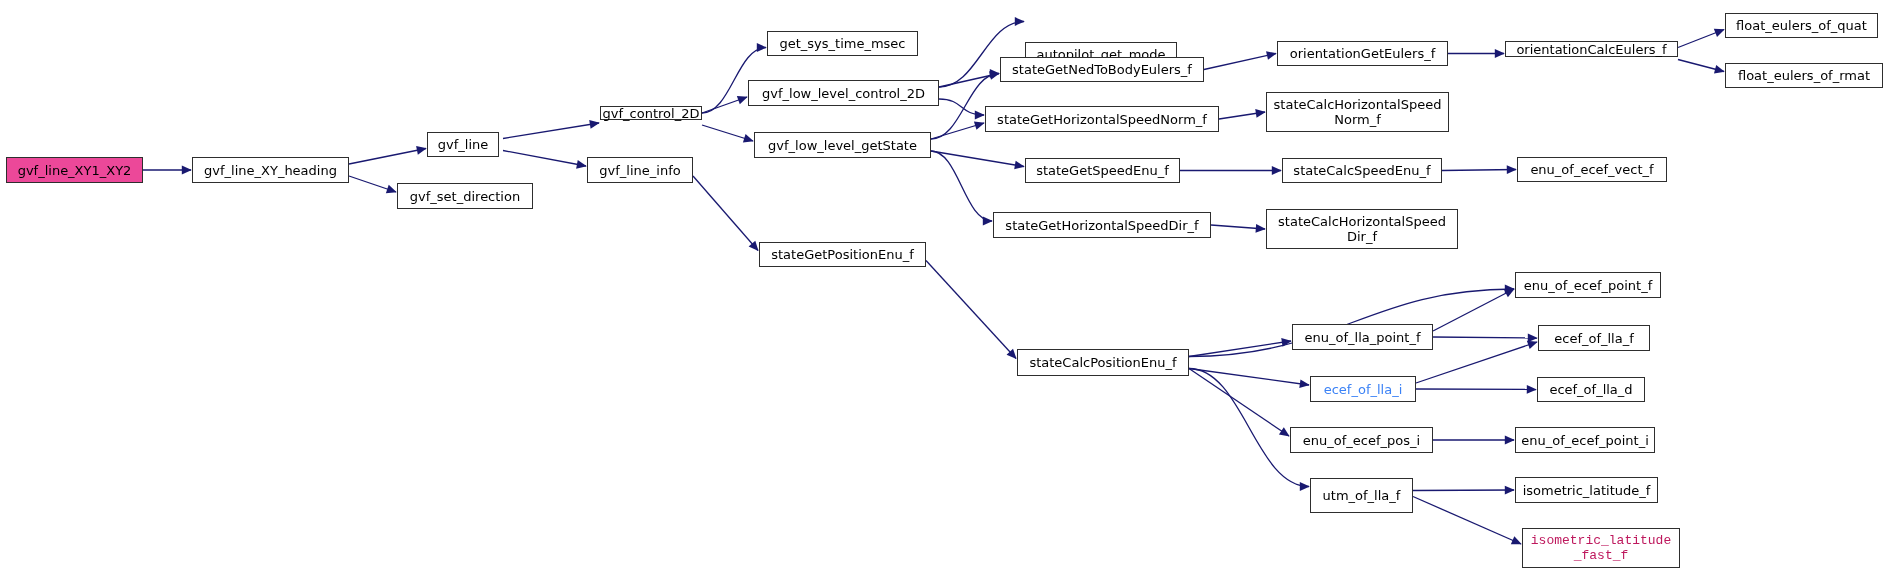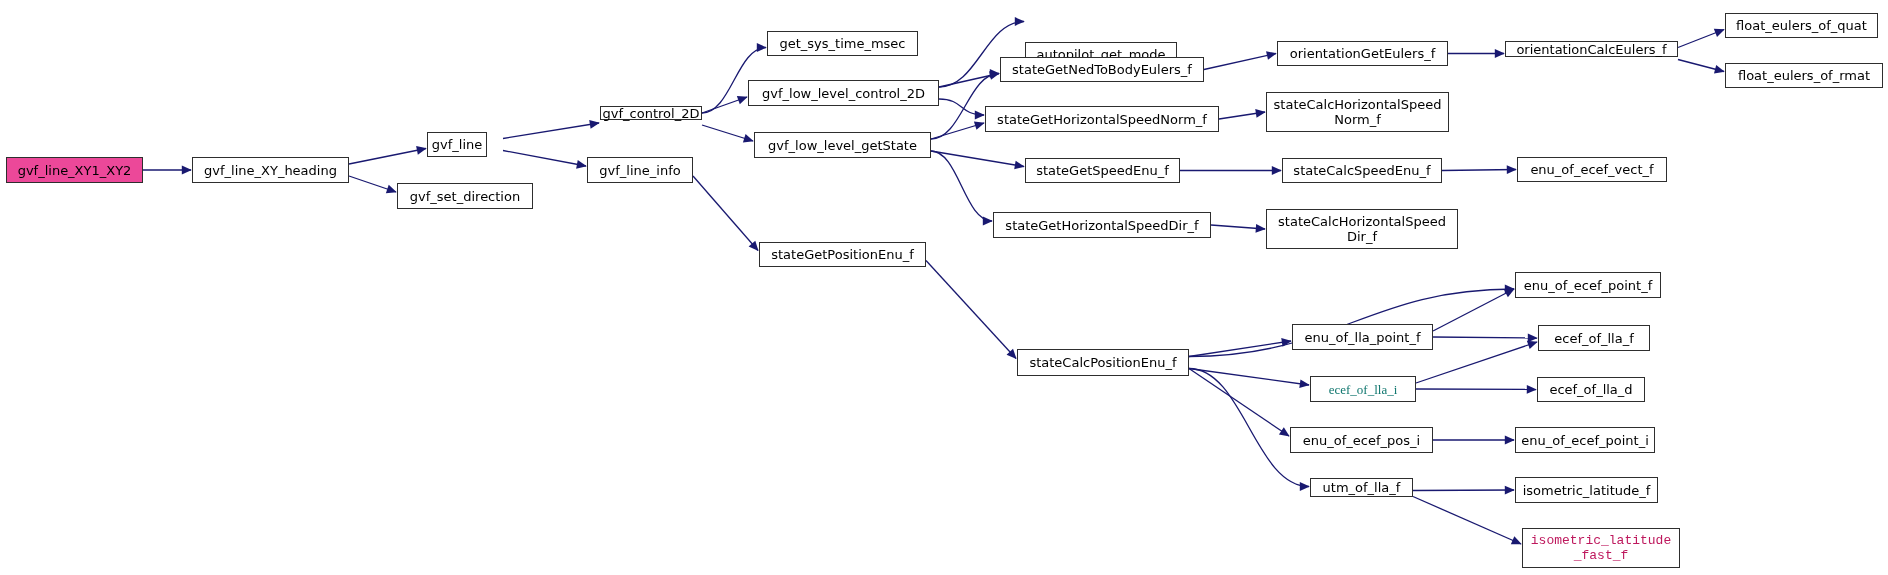--- a/index.html
+++ b/index.html
@@ -75,21 +75,21 @@
         <path d="M1416,383 L1537,342" class="edge" stroke="#191970" marker-end="url(#arrow)"></path>
         <path d="M1416,389 L1536,389.5" class="edge" stroke="#191970" marker-end="url(#arrow)"></path>
         <path d="M1433,440 L1514,440" class="edge" stroke="#191970" marker-end="url(#arrow)"></path>
         <path d="M1413,490.5 L1514,490" class="edge" stroke="#191970" marker-end="url(#arrow)"></path>
         <path d="M1413,496.5 L1521,544" class="edge" stroke="#191970" marker-end="url(#arrow)"></path>
       </g>
   </svg>
   <div id="node-layer">
       <div class="node root" style="left: 6px; top: 157px; width: 137px; height: 26px; border-color: rgb(46, 46, 46); color: rgb(0, 0, 0); background: #ec4899;">gvf_line_XY1_XY2</div>
       <div class="node" style="left: 192px; top: 157px; width: 157px; height: 26px; border-color: rgb(46, 46, 46); color: rgb(0, 0, 0);">gvf_line_XY_heading</div>
-      <div class="node" style="left: 427px; top: 132px; width: 60px; height: 25px; border-color: rgb(46, 46, 46); color: rgb(0, 0, 0);">gvf_line</div>
+      <div class="node" style="left: 427px; top: 132px; width: 72px; height: 25px; border-color: rgb(46, 46, 46); color: rgb(0, 0, 0);">gvf_line</div>
       <div class="node" style="left: 397px; top: 183px; width: 136px; height: 26px; border-color: rgb(46, 46, 46); color: rgb(0, 0, 0);">gvf_set_direction</div>
       <div class="node" style="left: 600px; top: 106px; width: 102px; height: 14px; border-color: rgb(46, 46, 46); color: rgb(0, 0, 0);">gvf_control_2D</div>
       <div class="node" style="left: 587px; top: 157px; width: 106px; height: 26px; border-color: rgb(46, 46, 46); color: rgb(0, 0, 0);">gvf_line_info</div>
       <div class="node" style="left: 767px; top: 31px; width: 151px; height: 25px; border-color: rgb(46, 46, 46); color: rgb(0, 0, 0);">get_sys_time_msec</div>
       <div class="node" style="left: 748px; top: 80px; width: 191px; height: 26px; border-color: rgb(46, 46, 46); color: rgb(0, 0, 0);">gvf_low_level_control_2D</div>
       <div class="node" style="left: 754px; top: 132px; width: 177px; height: 26px; border-color: rgb(46, 46, 46); color: rgb(0, 0, 0);">gvf_low_level_getState</div>
       <div class="node" style="left: 759px; top: 242px; width: 167px; height: 25px; border-color: rgb(46, 46, 46); color: rgb(0, 0, 0);">stateGetPositionEnu_f</div>
       <div class="node" style="left: 1025px; top: 5px; width: 152px; height: 25px; border-color: rgb(46, 46, 46); color: rgb(0, 0, 0); margin-top: 37px;">autopilot_get_mode</div>
       <div class="node" style="left: 1000px; top: 57px; width: 204px; height: 25px; border-color: rgb(46, 46, 46); color: rgb(0, 0, 0);">stateGetNedToBodyEulers_f</div>
       <div class="node" style="left: 985px; top: 106px; width: 234px; height: 26px; border-color: rgb(46, 46, 46); color: rgb(0, 0, 0);">stateGetHorizontalSpeedNorm_f</div>
@@ -102,22 +102,22 @@
       <div class="node" style="left: 1266px; top: 209px; width: 192px; height: 40px; border-color: rgb(46, 46, 46); color: rgb(0, 0, 0);">stateCalcHorizontalSpeed
 Dir_f</div>
       <div class="node" style="left: 1017px; top: 349px; width: 172px; height: 27px; border-color: rgb(46, 46, 46); color: rgb(0, 0, 0);">stateCalcPositionEnu_f</div>
       <div class="node" style="left: 1505px; top: 41px; width: 173px; height: 16px; border-color: rgb(46, 46, 46); color: rgb(0, 0, 0);">orientationCalcEulers_f</div>
       <div class="node" style="left: 1725px; top: 13px; width: 153px; height: 25px; border-color: rgb(46, 46, 46); color: rgb(0, 0, 0);">float_eulers_of_quat</div>
       <div class="node" style="left: 1725px; top: 63px; width: 158px; height: 25px; border-color: rgb(46, 46, 46); color: rgb(0, 0, 0);">float_eulers_of_rmat</div>
       <div class="node" style="left: 1517px; top: 157px; width: 150px; height: 25px; border-color: rgb(46, 46, 46); color: rgb(0, 0, 0);">enu_of_ecef_vect_f</div>
       <div class="node" style="left: 1515px; top: 272px; width: 146px; height: 26px; border-color: rgb(46, 46, 46); color: rgb(0, 0, 0);">enu_of_ecef_point_f</div>
       <div class="node" style="left: 1292px; top: 324px; width: 141px; height: 26px; border-color: rgb(46, 46, 46); color: rgb(0, 0, 0);">enu_of_lla_point_f</div>
       <div class="node" style="left: 1538px; top: 325px; width: 112px; height: 26px; border-color: rgb(46, 46, 46); color: rgb(0, 0, 0);">ecef_of_lla_f</div>
-      <div class="node" style="left: 1310px; top: 376px; width: 106px; height: 26px; border-color: rgb(46, 46, 46); color: #0f766e; font-family: Liberation Serif, serif;">ecef_of_lla_i</div>
+      <div class="node" style="left: 1310px; top: 376px; width: 106px; height: 26px; border-color: rgb(46, 46, 46); color: #3b82f6;">ecef_of_lla_i</div>
       <div class="node" style="left: 1537px; top: 377px; width: 108px; height: 25px; border-color: rgb(46, 46, 46); color: rgb(0, 0, 0);">ecef_of_lla_d</div>
       <div class="node" style="left: 1290px; top: 427px; width: 143px; height: 26px; border-color: rgb(46, 46, 46); color: rgb(0, 0, 0);">enu_of_ecef_pos_i</div>
       <div class="node" style="left: 1515px; top: 427px; width: 140px; height: 26px; border-color: rgb(46, 46, 46); color: rgb(0, 0, 0);">enu_of_ecef_point_i</div>
-      <div class="node" style="left: 1310px; top: 478px; width: 103px; height: 19px; border-color: rgb(46, 46, 46); color: rgb(0, 0, 0);">utm_of_lla_f</div>
+      <div class="node" style="left: 1310px; top: 478px; width: 103px; height: 35px; border-color: rgb(46, 46, 46); color: rgb(0, 0, 0);">utm_of_lla_f</div>
       <div class="node" style="left: 1515px; top: 477px; width: 143px; height: 26px; border-color: rgb(46, 46, 46); color: rgb(0, 0, 0);">isometric_latitude_f</div>
       <div class="node" style="left: 1522px; top: 528px; width: 158px; height: 40px; border-color: rgb(46, 46, 46); color: #be185d; font-family: Liberation Mono, monospace;">isometric_latitude
 _fast_f</div>
     </div>
 </div>
 
 </body></html>

